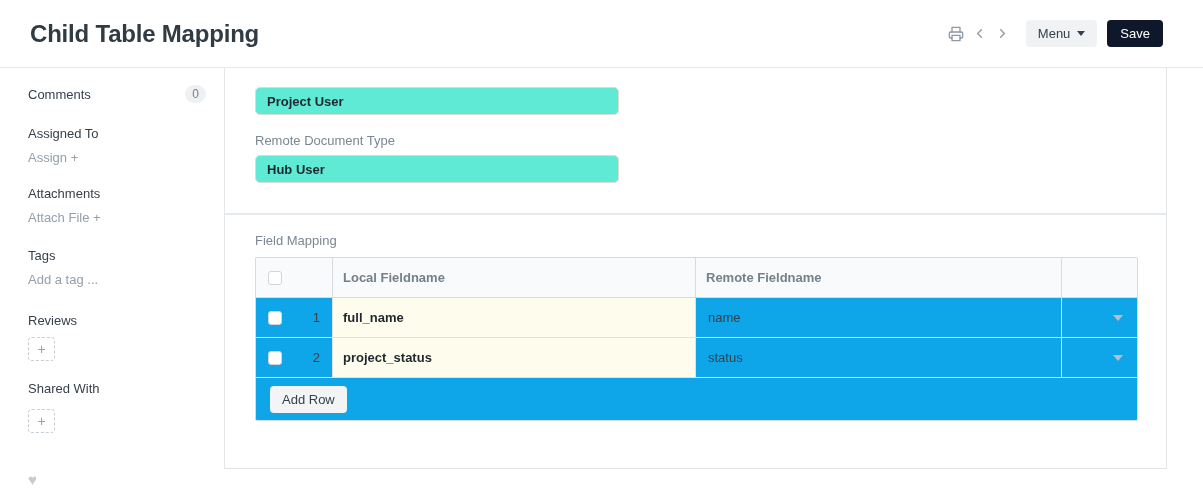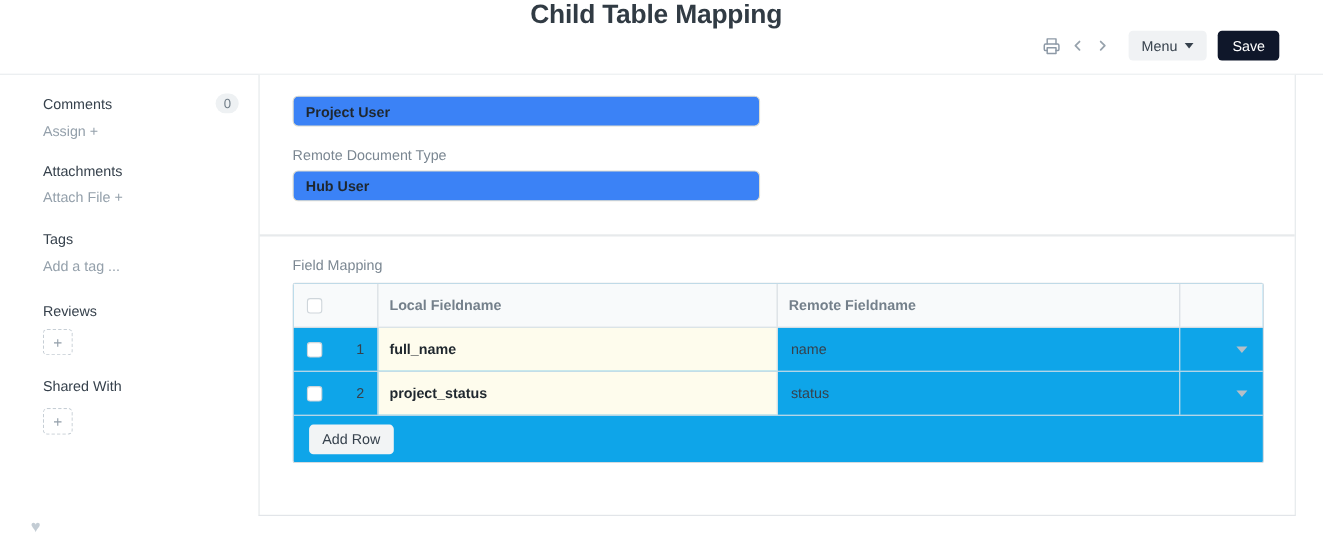--- a/index.html
+++ b/index.html
@@ -6,21 +6,21 @@
   html,body { margin:0; padding:0; }
   body {
     width:1203px; height:496px; overflow:hidden; position:relative;
     background:#ffffff; color:#36414c;
     font-family:"Liberation Sans", sans-serif; font-size:13px;
   }
 
   
   .page-head {
     height:68px; display:flex; align-items:center;
-    padding:0 40px 0 30px; border-bottom:1px solid #e8ebee; background:#fff;flex-direction:column;
+    padding:0 40px 0 30px; border-bottom:1px solid #e8ebee; background:#fff;
   }
   .page-title { font-size:24px; font-weight:700; color:#313b44; letter-spacing:-0.2px; }
   .head-actions { margin-left:auto; display:flex; align-items:center; }
   .icon-btn {
     background:none; border:none; padding:2px; cursor:pointer;
     display:flex; align-items:center; justify-content:center;
   }
   .icon-btn + .icon-btn { margin-left:4px; }
   .btn {
     border:none; border-radius:4px; font-size:13px; cursor:pointer;
@@ -32,21 +32,21 @@
     width:0; height:0; margin-left:7px; display:inline-block;
     border-left:4px solid transparent; border-right:4px solid transparent;
     border-top:5px solid #36414c;
   }
   .btn-save { background:#0f172a; color:#ffffff; font-weight:500; margin-left:10px; padding:6px 13px; }
 
   
   .content { display:flex; align-items:flex-start; }
 
   
-  .sidebar { width:224px; flex:0 0 224px; padding:17px 18px 0 28px;margin-left:11px; }
+  .sidebar { width:224px; flex:0 0 224px; padding:17px 18px 0 28px; }
   .sb-row { display:flex; align-items:center; justify-content:space-between; }
   .sb-label { color:#36414c; font-weight:500; }
   .sb-plain { color:#36414c; }
   .sb-muted { color:#94a0ab; cursor:pointer; }
   .sb-count {
     background:#eef1f3; color:#74808b; font-size:12px; line-height:1;
     padding:3px 7px; border-radius:10px; min-width:16px; text-align:center;
   }
   .sb-gap-lg { margin-top:23px; }
   .sb-gap-sm { margin-top:9px; }
@@ -67,21 +67,21 @@
     border-left:1px solid #e3e7ea; border-right:1px solid #e3e7ea;
     border-bottom:1px solid #dfe3e7; background:#fff;
   }
   .form-section { padding:19px 30px 30px; }
   .section-divider { height:2px; background:#e7eaec; }
 
   .field { margin-bottom:18px; }
   .field:last-child { margin-bottom:0; }
   .field-label { color:#7b8792; margin-bottom:7px; }
   .field-input {
-    width:425px; height:28px; background:#3b82f6;
+    width:364px; height:28px; background:#5eead4;
     border:1px solid #dddcd0; border-radius:5px;
     display:flex; align-items:center; padding:0 11px;
     font-weight:700; color:#1f272e; cursor:text;
   }
 
   
   .fm-label { color:#7b8792; margin-bottom:9px; }
   .grid { border:1px solid #d5dbe0; border-radius:2px; width:883px; background:#0ea5e9; }
   .grid-head, .grid-row {
     display:grid; grid-template-columns:77px 363px 1fr 75px; height:40px;
@@ -149,20 +149,21 @@
 </div>
 
 <div class="content">
 
   <div class="sidebar">
     <div class="sb-row">
       <span class="sb-plain">Comments</span>
       <span class="sb-count">0</span>
     </div>
 
+    <div class="sb-label sb-gap-lg">Assigned To</div>
     <div class="sb-muted sb-gap-sm">
       <span>Assign</span>
       <span>+</span>
     </div>
 
     <div class="sb-label sb-gap-md">Attachments</div>
     <div class="sb-muted sb-gap-sm">
       <span>Attach File</span>
       <span>+</span>
     </div>

